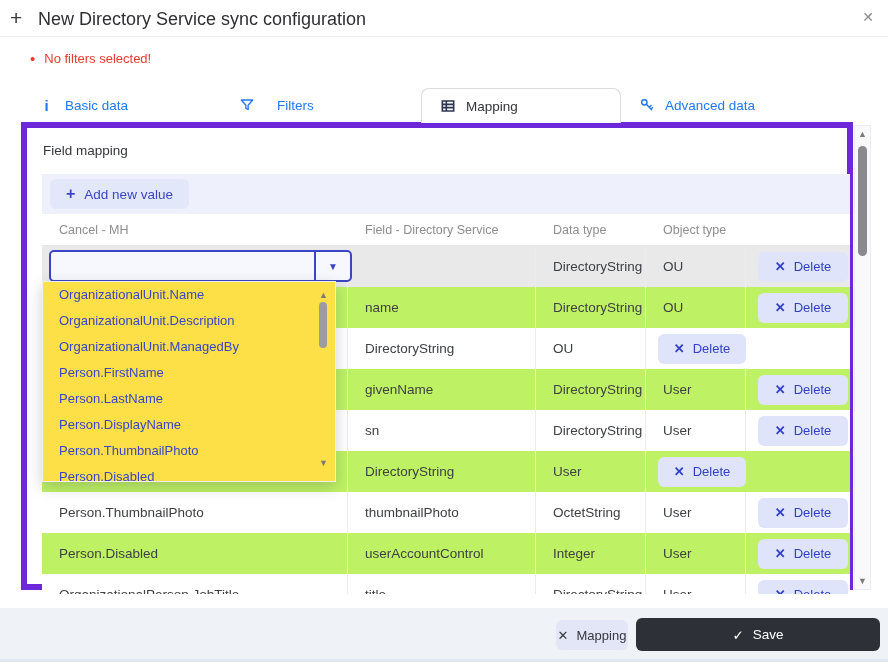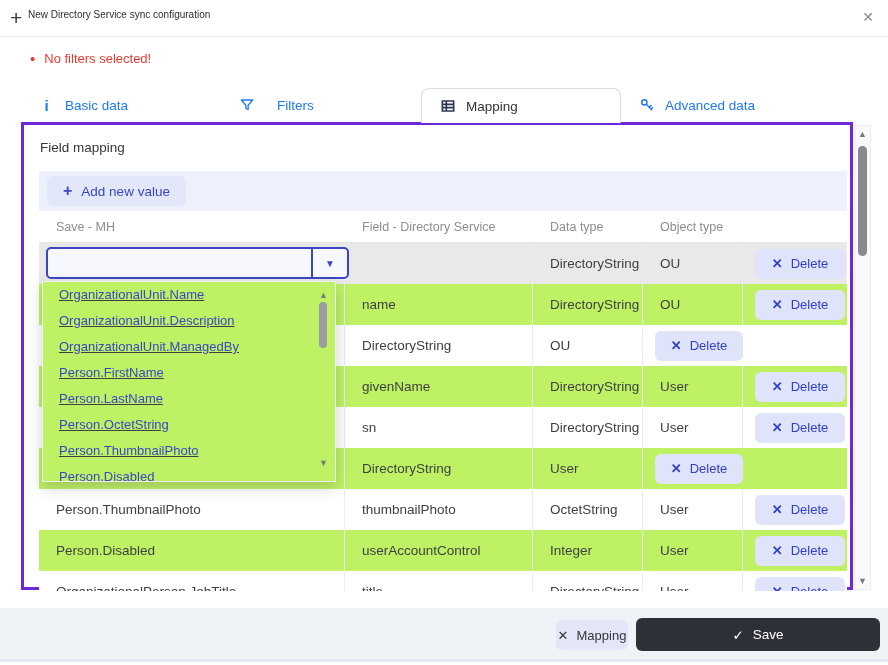--- a/index.html
+++ b/index.html
@@ -4,41 +4,41 @@
 <style>
   * { margin:0; padding:0; box-sizing:border-box; }
   html,body { background:#fff; }
   body { font-family:"Liberation Sans", sans-serif; color:#3f4043; }
   .dialog { position:relative; width:888px; height:665px; background:#fff; overflow:hidden; }
 
   
   .titlebar { position:absolute; left:0; top:0; width:888px; height:37px;
     border-bottom:1px solid #ececee; display:flex; align-items:center; }
   .titlebar .plus { position:absolute; left:10px; top:6px; font-size:21px; color:#3b3b3f; font-weight:400; }
-  .titlebar .title { position:absolute; left:28px; top:9px; font-size:10px; color:#2f2f33; }
+  .titlebar .title { position:absolute; left:38px; top:9px; font-size:18px; color:#2f2f33; }
   .titlebar .close { position:absolute; right:14px; top:9px; font-size:14px; color:#8a8a8e; cursor:pointer; }
 
   
   .warning { position:absolute; left:30px; top:51px; font-size:13px; color:#e63b30; display:flex; align-items:center; }
   .warning .dot { font-size:15px; margin-right:9px; line-height:1; }
 
   
   .tabbar { position:absolute; left:0; top:88px; width:888px; height:35px; }
   .tab { position:absolute; top:0; height:34px; width:200px; display:flex; align-items:center;
     padding-left:17px; gap:10px; font-size:13.5px; color:#1f78f0; cursor:pointer; }
   .tab .ticon { width:17px; height:17px; display:flex; align-items:center; justify-content:center; color:#1f78f0; }
   .tab.active { height:35px; background:#fff; border:1px solid #dcdce0; border-bottom:none;
     border-radius:8px 8px 0 0; color:#34353b; z-index:3; }
   .tab.active .ticon { color:#2c3650; }
   .tab .info-i { font-weight:700; font-size:15px; font-style:normal; }
   .t0{left:21px;} .t1{left:221px;gap:22px;} .t2{left:421px;text-align:right;} .t3{left:621px;}
 
   
   .panel { position:absolute; left:21px; top:122px; width:832px; height:468px;
-    background:#fff; border:3px solid #6d28d9; z-index:1; }
+    background:#fff; border:6px solid #6d28d9; z-index:1; }
   .section-title { position:absolute; left:16px; top:15px; font-size:13.5px; color:#35363a; }
 
   
   .table-clip { position:absolute; left:15px; top:46px; width:808px; height:420px; overflow:hidden; }
   .toolbar { height:40px; background:#eef1fc; display:flex; align-items:center; padding-left:8px; }
   .add-btn { height:30px; padding:0 16px; background:#e2e7fa; border:none; border-radius:6px;
     color:#3a46c4; font-size:13.5px; font-family:inherit; display:flex; align-items:center; gap:9px; cursor:pointer; }
   .add-btn .plus-sm { font-size:16px; font-weight:700; }
   .thead { height:32px; display:grid; grid-template-columns:306px 188px 110px 100px 1fr;
     align-items:center; border-bottom:1px solid #e6e6e8; background:#fff; }
@@ -57,22 +57,22 @@
   
   .combo-cell { position:relative; padding-left:0; }
   .combobox { position:absolute; left:7px; top:4px; width:303px; height:32px; background:#f7f8fe;
     border:2px solid #3a46c4; border-radius:5px; display:flex; z-index:5; }
   .combobox input { flex:1; border:none; background:transparent; outline:none; font-family:inherit;
     font-size:13.5px; padding:0 8px; color:#2f2f33; }
   .combo-btn { width:36px; border-left:2px solid #3a46c4; display:flex; align-items:center;
     justify-content:center; color:#3a46c4; font-size:10px; cursor:pointer; border-radius:0 3px 3px 0; }
 
   
-  .dd-panel { position:absolute; left:42px; top:281px; width:294px; height:201px; background:#bef264;
-    box-shadow:0 5px 14px rgba(40,40,60,.22); border:1px solid #f0f0f2; z-index:10; overflow:hidden;text-decoration:underline; }
+  .dd-panel { position:absolute; left:42px; top:281px; width:294px; height:201px; background:#fde047;
+    box-shadow:0 5px 14px rgba(40,40,60,.22); border:1px solid #f0f0f2; z-index:10; overflow:hidden; }
   .dd-item { height:26px; line-height:26px; padding-left:16px; font-size:13px; color:#3a46c4;
     white-space:nowrap; cursor:pointer; }
   .dd-scroll-up   { position:absolute; top:8px;  right:7px; font-size:9px; color:#7a7a7e; }
   .dd-scroll-down { position:absolute; top:176px; right:7px; font-size:9px; color:#7a7a7e; }
   .dd-thumb { position:absolute; top:20px; right:8px; width:8px; height:46px; background:#9b9ba0; border-radius:4px; }
 
   
   .vscroll { position:absolute; left:854px; top:125px; width:17px; height:465px;
     background:#f9f9fb; border:1px solid #ececee; z-index:4; }
   .vscroll .up   { position:absolute; top:3px; left:0; width:100%; text-align:center; font-size:9px; color:#7a7a7e; }
@@ -147,21 +147,21 @@
     <div class="table-clip">
 
       <div class="toolbar">
         <button class="add-btn">
           <span class="plus-sm">+</span>
           <span>Add new value</span>
         </button>
       </div>
 
       <div class="thead">
-        <div>Save - MH</div>
+        <div>Cancel - MH</div>
         <div>Field - Directory Service</div>
         <div>Data type</div>
         <div>Object type</div>
         <div></div>
       </div>
 
       <div class="trow active-row">
         <div class="td combo-cell">
           <div class="combobox">
             <input value="" style="">
@@ -285,21 +285,21 @@
 
     </div>
   </div>
 
   <div class="dd-panel">
     <div class="dd-item">OrganizationalUnit.Name</div>
     <div class="dd-item">OrganizationalUnit.Description</div>
     <div class="dd-item">OrganizationalUnit.ManagedBy</div>
     <div class="dd-item">Person.FirstName</div>
     <div class="dd-item">Person.LastName</div>
-    <div class="dd-item">Person.OctetString</div>
+    <div class="dd-item">Person.DisplayName</div>
     <div class="dd-item">Person.ThumbnailPhoto</div>
     <div class="dd-item">Person.Disabled</div>
     <span class="dd-scroll-up">▲</span>
     <div class="dd-thumb"></div>
     <span class="dd-scroll-down">▼</span>
   </div>
 
   <div class="vscroll">
     <span class="up">▲</span>
     <div class="thumb"></div>

